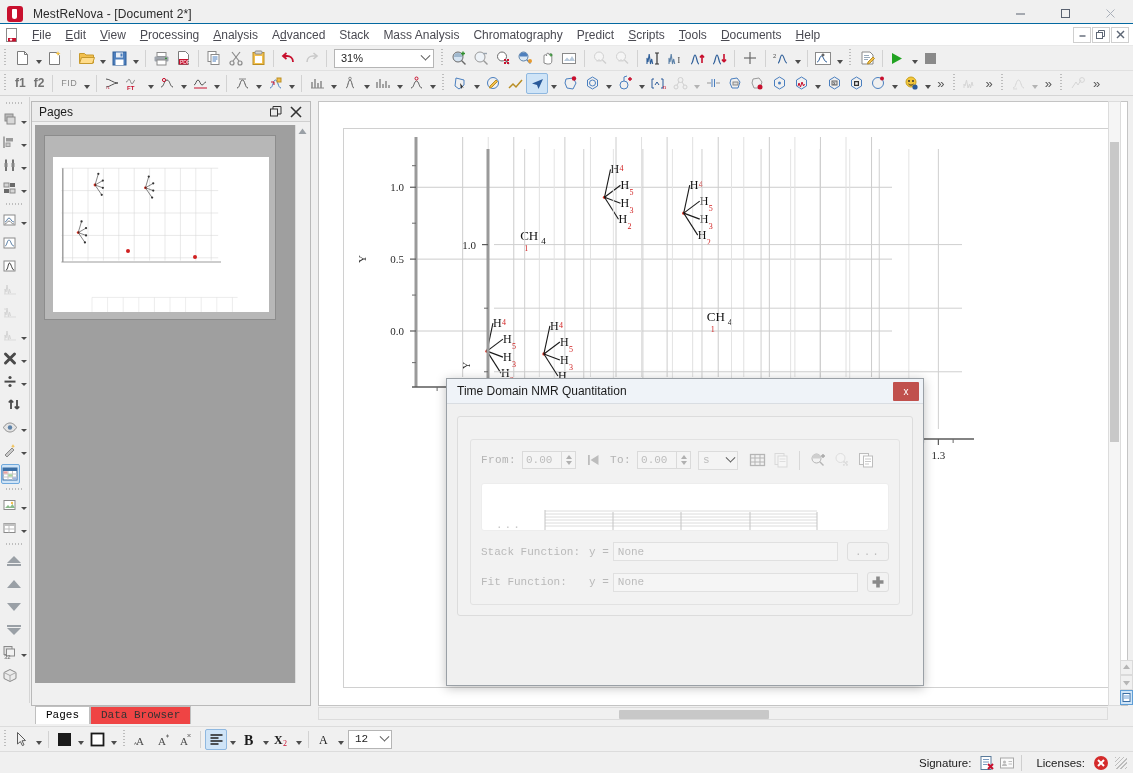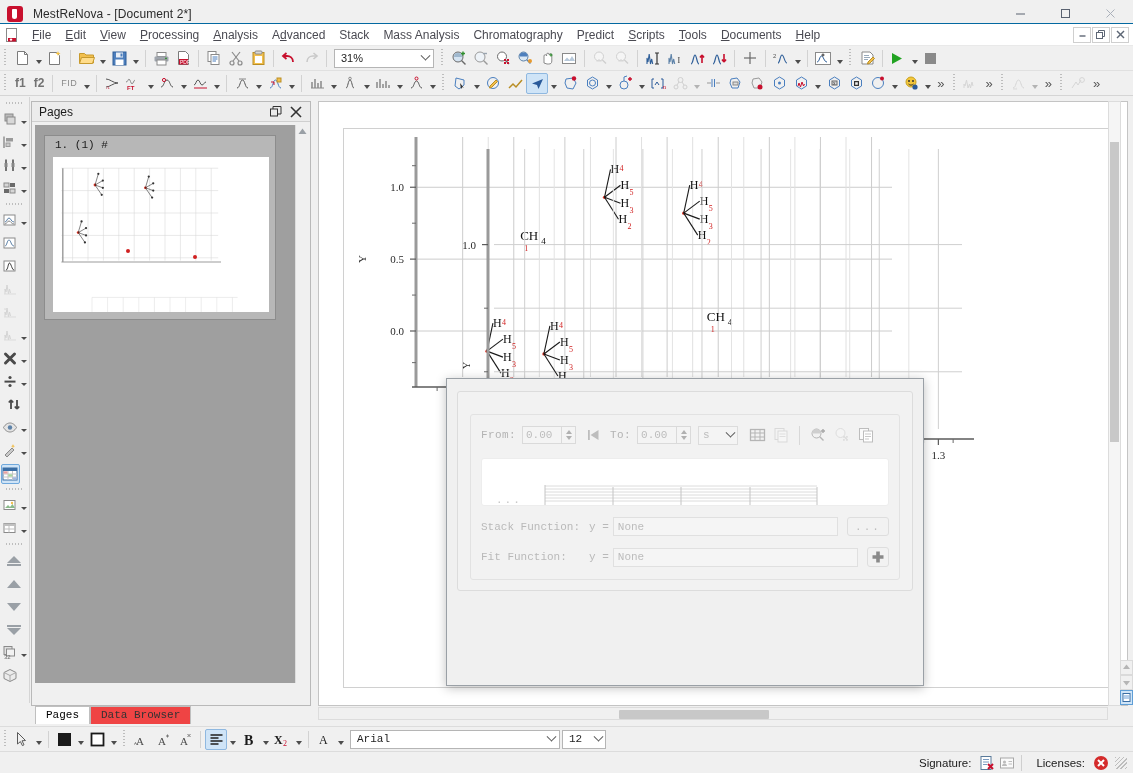--- a/index.html
+++ b/index.html
@@ -1095,21 +1095,20 @@
         <div class="ph-btn">
           <svg width="12" height="12" viewBox="0 0 12 12">
               <line x1="1" y1="1" x2="11" y2="11" stroke="#333" stroke-width="1.6"></line>
               <line x1="11" y1="1" x2="1" y2="11" stroke="#333" stroke-width="1.6"></line>
             </svg>
         </div>
       </div>
     </div>
     <div class="pages-body">
       <div class="page-card">
-        <div class="page-label">1.  (1)   #</div>
         <div class="page-thumb">
           <svg width="216" height="155" viewBox="0 0 216 155" class="thumb-svg" id="thumb-svg">
               <g transform="scale(0.28) translate(30,40)">
                 <line x1="40" y1="0" x2="40" y2="330" stroke="#d8d8d8" stroke-width="2"></line>
                 <line x1="95" y1="0" x2="95" y2="330" stroke="#d8d8d8" stroke-width="2"></line>
                 <line x1="150" y1="0" x2="150" y2="330" stroke="#d8d8d8" stroke-width="2"></line>
                 <line x1="205" y1="0" x2="205" y2="330" stroke="#d8d8d8" stroke-width="2"></line>
                 <line x1="260" y1="0" x2="260" y2="330" stroke="#d8d8d8" stroke-width="2"></line>
                 <line x1="315" y1="0" x2="315" y2="330" stroke="#d8d8d8" stroke-width="2"></line>
                 <line x1="370" y1="0" x2="370" y2="330" stroke="#d8d8d8" stroke-width="2"></line>
@@ -1437,20 +1436,24 @@
     <div class="rm-btn sel">
       <svg width="9" height="9" viewBox="0 0 9 9">
           <rect x="1" y="0.5" width="7" height="8" fill="#fff" stroke="#3a6ea5"></rect>
           <line x1="2" y1="3" x2="7" y2="3" stroke="#6a9ed6"></line>
           <line x1="2" y1="5" x2="7" y2="5" stroke="#6a9ed6"></line>
         </svg>
     </div>
   </div>
 
   <div class="dialog">
+    <div class="dlg-title">
+      <span class="dlg-title-text">Time Domain NMR Quantitation</span>
+      <div class="dlg-close">x</div>
+    </div>
     <div class="dlg-body">
       <div class="dlg-group">
 
         <div class="inner-group">
           <div class="row">
             <span class="lbl-mono">From:</span>
             <div style="display:flex;margin-left:6px;">
               <div class="spin-field">0.00</div>
               <div class="spin-btns">
                   <i class="up"></i>
@@ -1629,24 +1632,20 @@
         </svg>
     </div>
     <div class="tb-arrow"></div>
     <div class="tb-sep"></div>
     <div class="tb-btn">
       <svg width="14" height="15" viewBox="0 0 14 15">
           <text x="2" y="12" font-size="12" fill="#1a1a1a" font-family="serif">A</text>
         </svg>
     </div>
     <div class="tb-arrow"></div>
-    <div class="font-combo">
-      <span style="flex:1;">Arial</span>
-      <span class="combo-caret"></span>
-    </div>
     <div class="size-combo">
       <span style="flex:1;">12</span>
       <span class="combo-caret" style="width:14px;"></span>
     </div>
   </div>
 
   <div class="statusbar">
     <div class="status-right">
       <span class="status-lbl">Signature:</span>
       <div class="status-icon">

